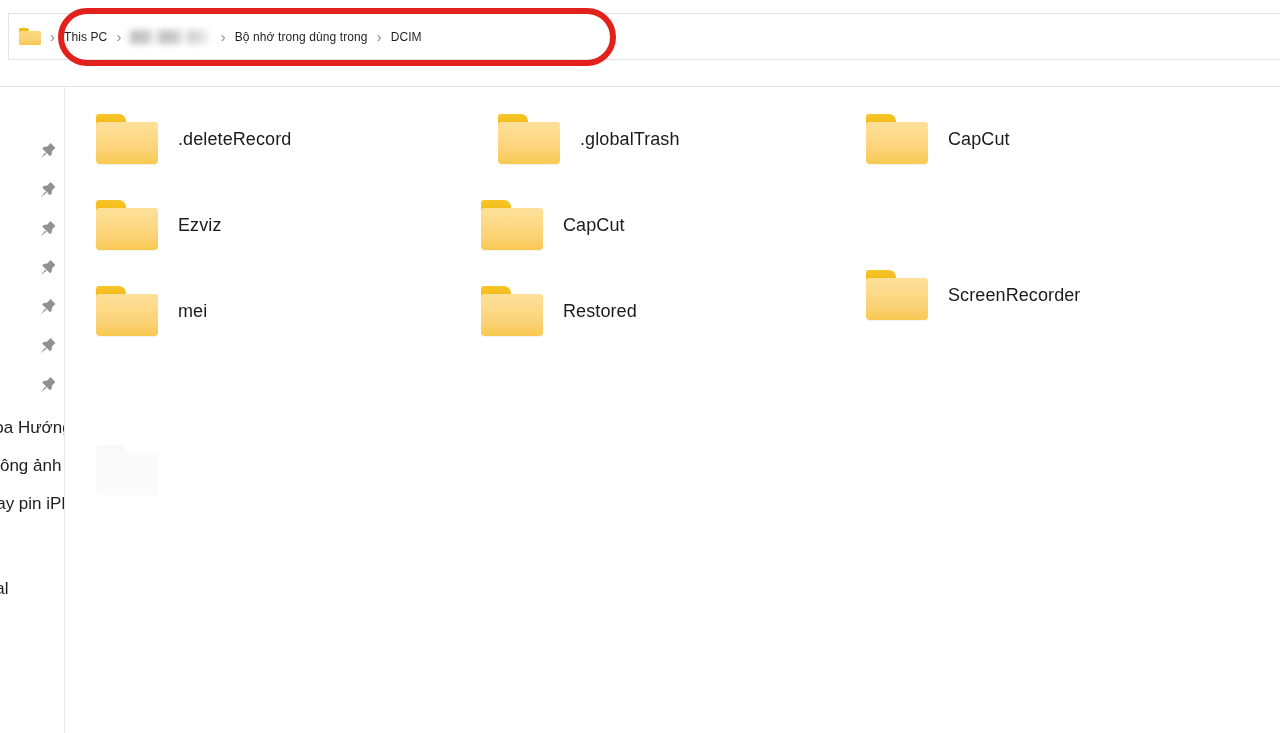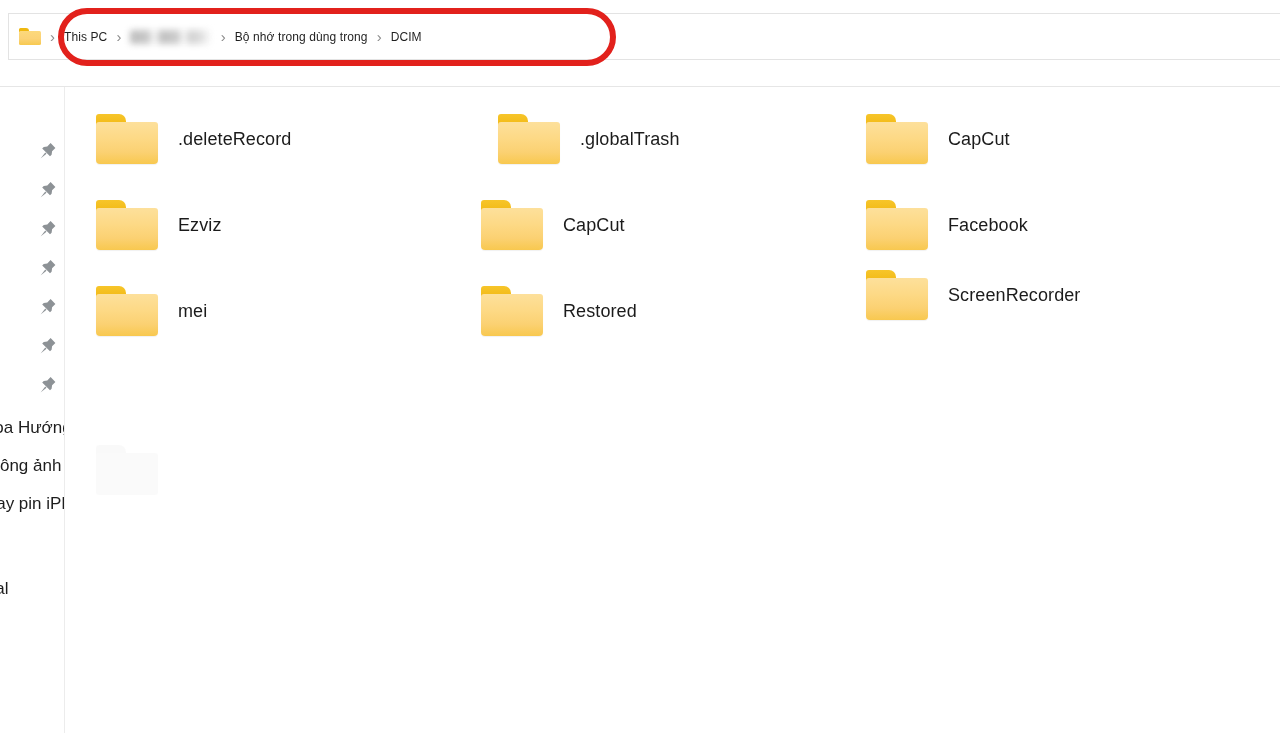--- a/index.html
+++ b/index.html
@@ -322,27 +322,20 @@
   </div>
 
   <div class="folder-item" style="left:415px; top:106px">
     <span class="folder-icon">
         <span class="f-tab"></span>
         <span class="f-body"></span>
       </span>
     <span class="folder-label">CapCut</span>
   </div>
 
-  <div class="folder-item" style="left:800px; top:106px">
-    <span class="folder-icon">
-        <span class="f-tab"></span>
-        <span class="f-body"></span>
-      </span>
-    <span class="folder-label">Facebook</span>
-  </div>
 
   <div class="folder-item" style="left:30px; top:192px">
     <span class="folder-icon">
         <span class="f-tab"></span>
         <span class="f-body"></span>
       </span>
     <span class="folder-label">mei</span>
   </div>
 
   <div class="folder-item" style="left:415px; top:192px">

